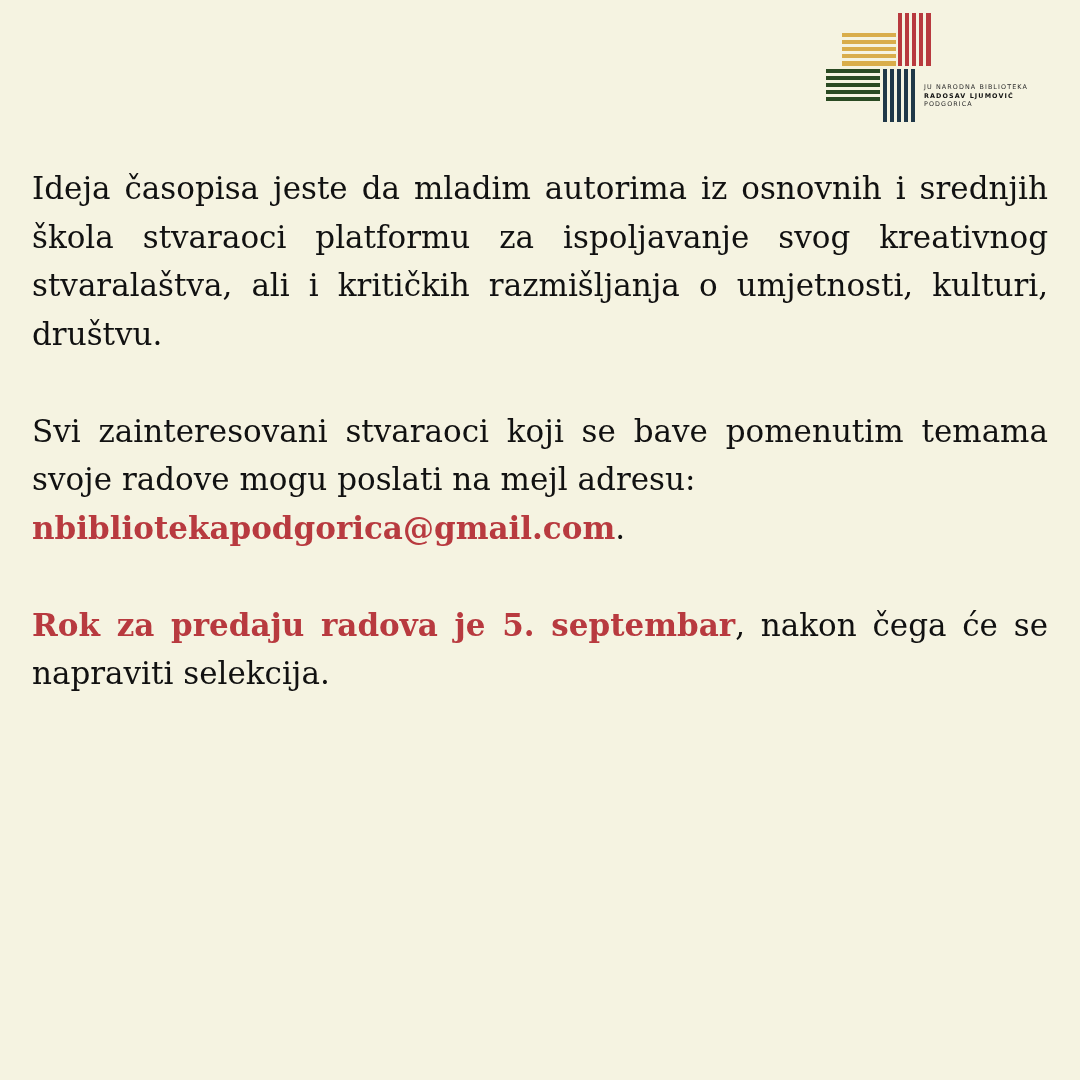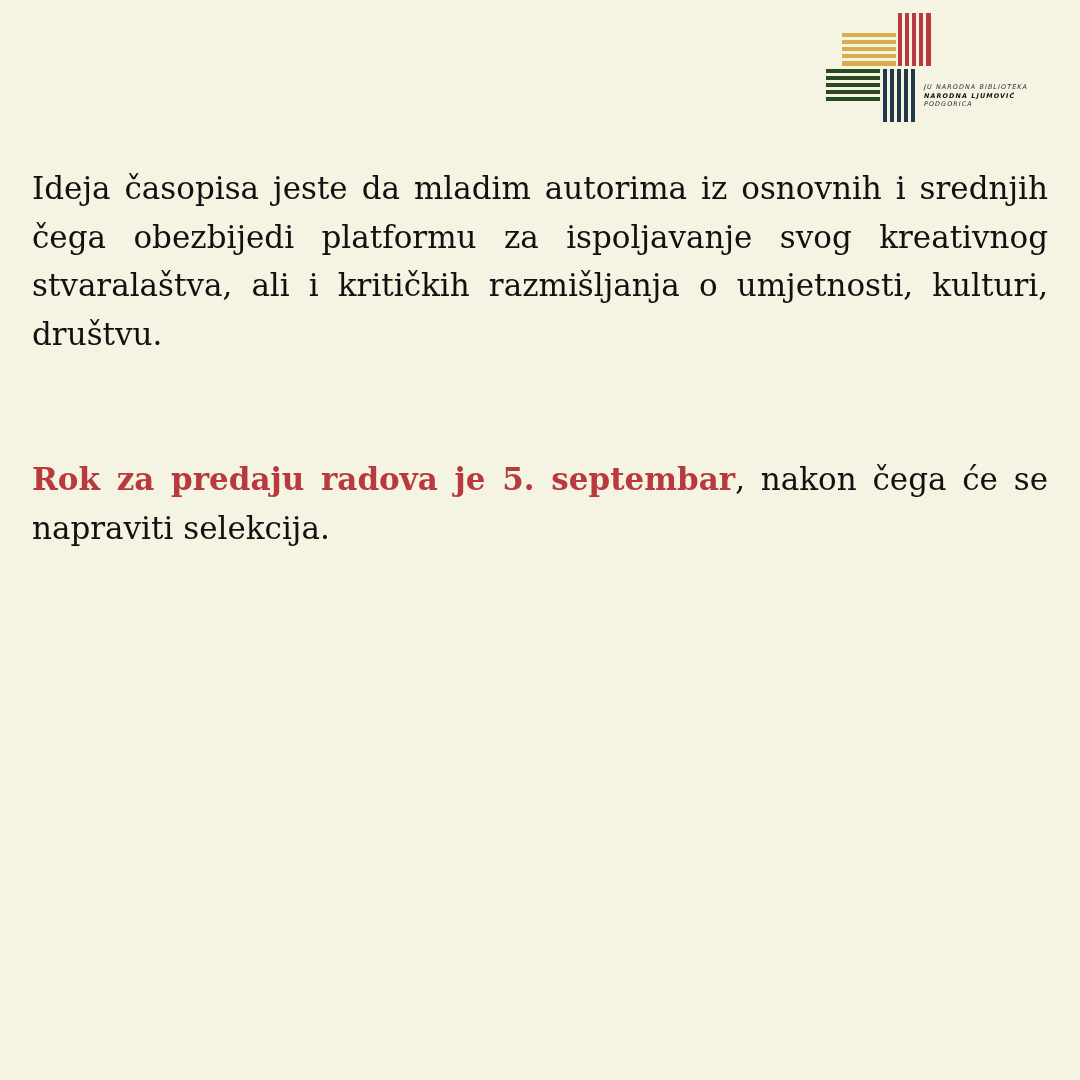--- a/index.html
+++ b/index.html
@@ -4,21 +4,21 @@
 <style>
   html, body { margin: 0; padding: 0; }
   body {
     width: 1080px; height: 1080px;
     background: #f5f3e1;
     position: relative;
     overflow: hidden;
     font-family: "DejaVu Serif", "Liberation Serif", serif;
     color: #111111;
   }
-  .logo { position: absolute; left: 0; top: 0; width: 1080px; height: 130px; font-style: italic; }
+  .logo { position: absolute; left: 0; top: 0; width: 1080px; height: 130px; }
   .bar { position: absolute; }
   .logo-text {
     position: absolute; left: 924px; top: 83px;
     font-family: "DejaVu Sans", "Liberation Sans", sans-serif;
     font-size: 6.4px; letter-spacing: 1.1px; line-height: 8.6px;
     color: #2a2a2a;
   }
   .logo-text .l2 { font-weight: bold; color: #111; }
   .content {
     position: absolute; left: 32px; top: 164px; width: 1016px;
@@ -63,26 +63,30 @@
 
   <div>
     <div class="bar" style="left:883px;top:69px;width:4px;height:53px;background:#203848"></div>
     <div class="bar" style="left:890px;top:69px;width:4px;height:53px;background:#203848"></div>
     <div class="bar" style="left:897px;top:69px;width:4px;height:53px;background:#203848"></div>
     <div class="bar" style="left:904px;top:69px;width:4px;height:53px;background:#203848"></div>
     <div class="bar" style="left:911px;top:69px;width:4px;height:53px;background:#203848"></div>
   </div>
   <div class="logo-text">
     <div>JU NARODNA BIBLIOTEKA</div>
-    <div class="l2">NARODNA LJUMOVIĆ</div>
+    <div class="l2">RADOSAV LJUMOVIĆ</div>
     <div>PODGORICA</div>
   </div>
 </div>
 
 <div class="content">
-  <p class="para p1">Ideja časopisa jeste da mladim autorima iz osnovnih i srednjih čega obezbijedi platformu za ispoljavanje svog kreativnog stvaralaštva, ali i kritičkih razmišljanja o umjetnosti, kulturi, društvu.</p>
+  <p class="para p1">Ideja časopisa jeste da mladim autorima iz osnovnih i srednjih škola stvaraoci platformu za ispoljavanje svog kreativnog stvaralaštva, ali i kritičkih razmišljanja o umjetnosti, kulturi, društvu.</p>
   <div class="gap1"></div>
+  <p class="para p1">
+    <span>Svi zainteresovani stvaraoci koji se bave pomenutim temama svoje radove mogu poslati na mejl adresu:</span><br>
+    <span class="red">nbibliotekapodgorica@gmail.com</span><span>.</span>
+  </p>
   <div class="gap2"></div>
   <p class="para p3">
     <span class="red">Rok za predaju radova je 5. septembar</span><span>, nakon čega će se napraviti selekcija.</span>
   </p>
   <div class="gap3"></div>
 </div>
 
 </body></html>

